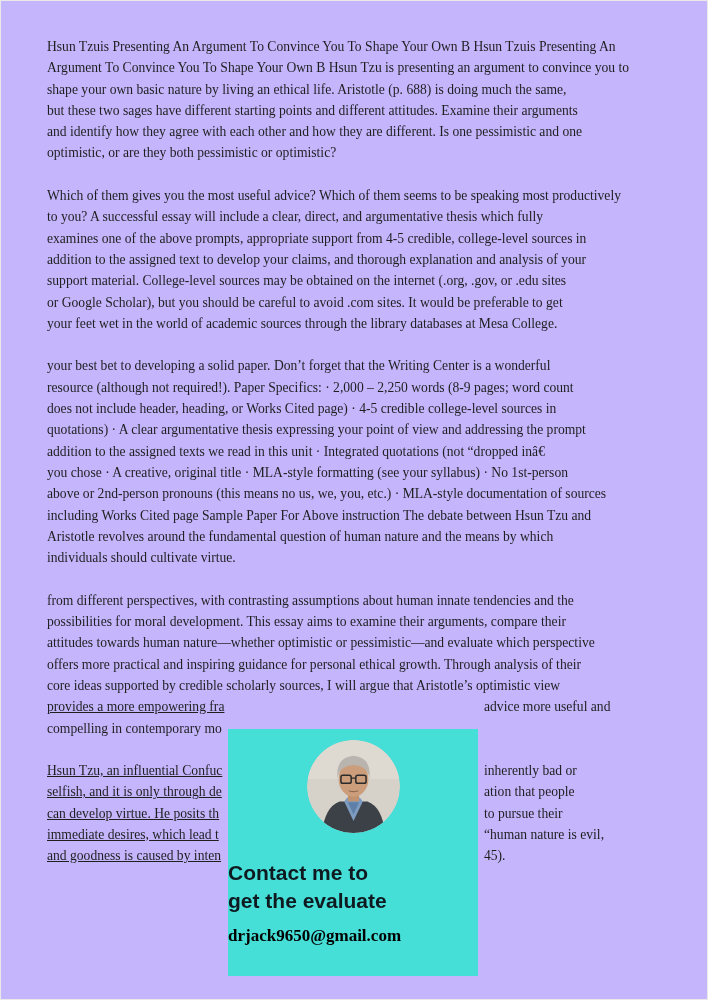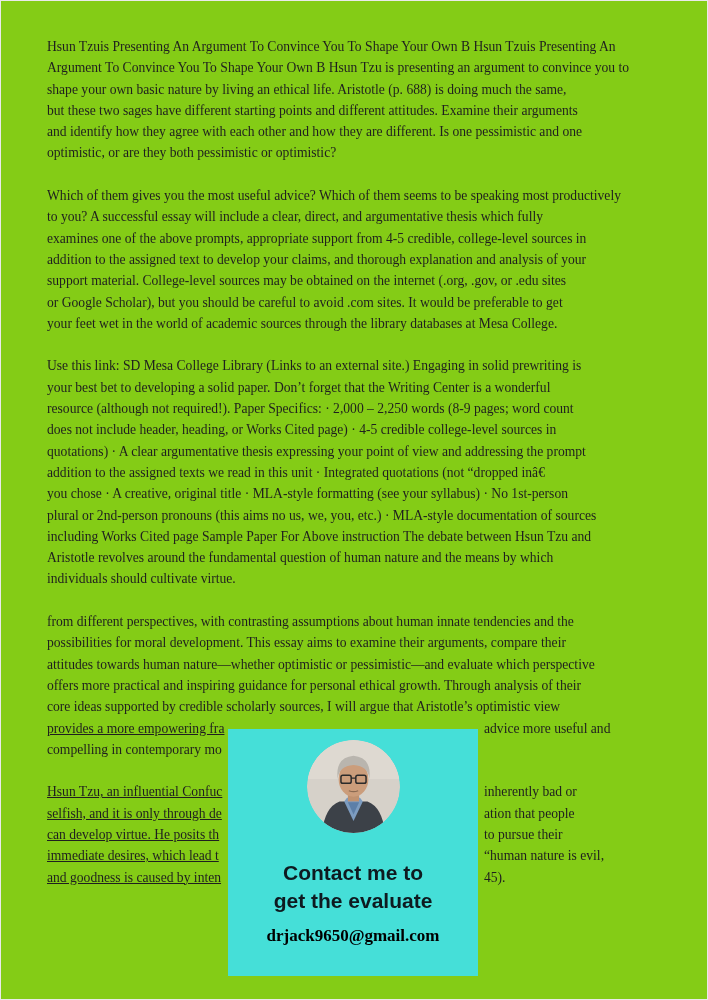--- a/index.html
+++ b/index.html
@@ -5,21 +5,21 @@
   html, body { margin: 0; padding: 0; }
   body {
     width: 708px; height: 1000px;
     background: #ffffff;
     position: relative;
     font-family: "Liberation Serif", serif;
     overflow: hidden;
   }
   .page {
     position: absolute; inset: 0;
-    background: #84cc16;
+    background: #c4b5fd;
     box-shadow: inset 0 0 0 1px #e9e9e9;
   }
   .document-body {
     position: absolute;
     left: 47px; top: 36px; width: 625px;
     font-size: 13.6px;
     line-height: 21.3px;
     color: #1f1f1f;
   }
   .paragraph { margin: 0 0 21.3px 0; }
@@ -32,21 +32,21 @@
   .frag-right {
     position: absolute;
     left: 437px; top: 0;
     white-space: pre;
   }
   .contact-overlay {
     position: absolute;
     left: 228px; top: 729px;
     width: 250px; height: 247px;
     background: #45dfd8;
-    text-align: center;
+    text-align: left;
     z-index: 5;
   }
   .avatar {
     width: 93px; height: 93px;
     border-radius: 50%;
     margin: 11px auto 0 auto;
     overflow: hidden;
     display: block;
   }
   .avatar svg { display: block; width: 100%; height: 100%; }
@@ -83,28 +83,27 @@
       <div class="paragraph">
         <div class="line">Which of them gives you the most useful advice? Which of them seems to be speaking most productively</div>
         <div class="line">to you? A successful essay will include a clear, direct, and argumentative thesis which fully</div>
         <div class="line">examines one of the above prompts, appropriate support from 4-5 credible, college-level sources in</div>
         <div class="line">addition to the assigned text to develop your claims, and thorough explanation and analysis of your</div>
         <div class="line">support material. College-level sources may be obtained on the internet (.org, .gov, or .edu sites</div>
         <div class="line">or Google Scholar), but you should be careful to avoid .com sites. It would be preferable to get</div>
         <div class="line">your feet wet in the world of academic sources through the library databases at Mesa College.</div>
       </div>
       <div class="paragraph">
-        <div class="line">Use this link: SD Mesa College Library (Links to an external site.) Engaging in solid prewriting is</div>
         <div class="line">your best bet to developing a solid paper. Don’t forget that the Writing Center is a wonderful</div>
         <div class="line">resource (although not required!). Paper Specifics: · 2,000 – 2,250 words (8-9 pages; word count</div>
         <div class="line">does not include header, heading, or Works Cited page) · 4-5 credible college-level sources in</div>
         <div class="line">quotations) · A clear argumentative thesis expressing your point of view and addressing the prompt</div>
         <div class="line">addition to the assigned texts we read in this unit · Integrated quotations (not “dropped inâ€</div>
         <div class="line">you chose · A creative, original title · MLA-style formatting (see your syllabus) · No 1st-person</div>
-        <div class="line">plural or 2nd-person pronouns (this aims no us, we, you, etc.) · MLA-style documentation of sources</div>
+        <div class="line">above or 2nd-person pronouns (this means no us, we, you, etc.) · MLA-style documentation of sources</div>
         <div class="line">including Works Cited page Sample Paper For Above instruction The debate between Hsun Tzu and</div>
         <div class="line">Aristotle revolves around the fundamental question of human nature and the means by which</div>
         <div class="line">individuals should cultivate virtue.</div>
       </div>
       <div class="paragraph">
         <div class="line">from different perspectives, with contrasting assumptions about human innate tendencies and the</div>
         <div class="line">possibilities for moral development. This essay aims to examine their arguments, compare their</div>
         <div class="line">attitudes towards human nature—whether optimistic or pessimistic—and evaluate which perspective</div>
         <div class="line">offers more practical and inspiring guidance for personal ethical growth. Through analysis of their</div>
         <div class="line">core ideas supported by credible scholarly sources, I will argue that Aristotle’s optimistic view</div>

